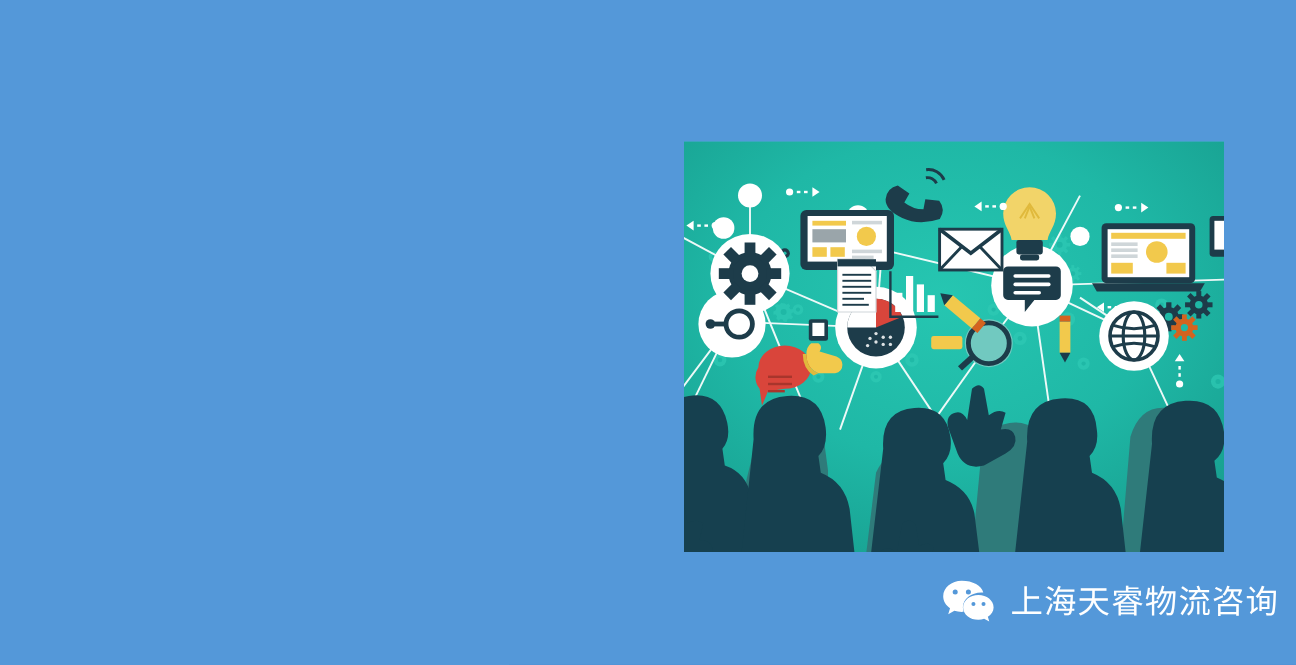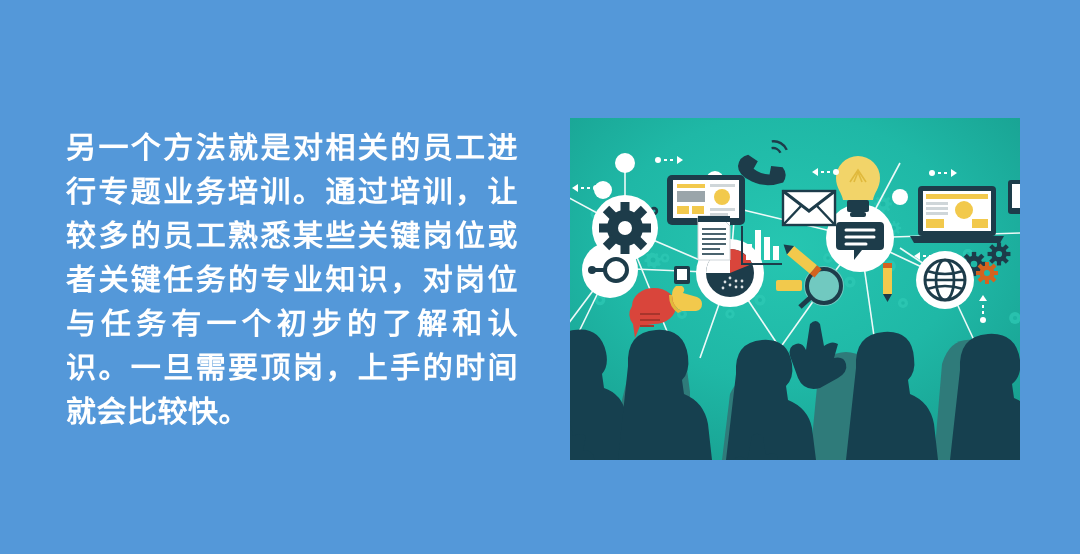--- a/index.html
+++ b/index.html
@@ -62,21 +62,20 @@
     letter-spacing: 1px;
     line-height: 1;
     white-space: nowrap;
   }
 </style>
 </head>
 <body>
 
 <div class="slide">
 
-  <div class="body-copy">另一个方法就是对相关的员工进行专题业务培训。通过培训，让较多的员工熟悉某些关键岗位或者关键任务的专业知识，对岗位与任务有一个初步的了解和认识。一旦需要顶岗，上手的时间就会比较快。</div>
 
   <div class="illustration">
     <svg class="illu-svg" viewBox="0 0 450 342" preserveAspectRatio="none">
       <defs>
         <radialGradient id="tealbg" cx="48%" cy="38%" r="78%">
           <stop offset="0%" stop-color="#26c6b1"></stop>
           <stop offset="50%" stop-color="#1fb8a6"></stop>
           <stop offset="100%" stop-color="#169a8b"></stop>
         </radialGradient>
         <clipPath id="frame">
@@ -527,14 +526,25 @@
           <path d="M390,252 q-2,-34 28,-36 28,-2 32,26 2,16 -8,24 l2,14 q20,8 24,30 l2,32 H380 Z"></path>
 
           <path d="M240,206 q6,-6 10,0 l4,22 q8,-6 14,-2 l-4,14 q10,-2 12,6 2,8 -8,14 l-18,10 q-16,4 -22,-10 l-8,-22 q-2,-10 6,-12 6,-2 10,6 Z"></path>
           <path d="M-12,298 q6,-6 11,0 l4,20 q8,-4 13,0 l-3,14 q10,0 11,8 1,8 -9,13 l-17,8 q-16,3 -21,-11 l-7,-20 q-2,-10 6,-12 6,-1 9,6 Z"></path>
           <path d="M182,318 q6,-5 11,1 l3,18 q8,-4 12,1 l-3,12 q9,0 10,8 1,7 -8,11 l-16,7 H166 l-4,-26 q-2,-9 6,-11 6,-1 9,5 Z"></path>
         </g>
       </g>
     </svg>
   </div>
 
+  <div class="footer">
+    <svg class="wechat-icon" viewBox="0 0 46 40">
+      <path d="M17.5,2 C8.9,2 2,7.8 2,14.9 c0,4 2.2,7.6 5.7,9.9 l-1.5,5 5.1,-2.8 c1.9,0.6 3.9,0.9 6.2,0.9 0.5,0 1,0 1.5,-0.1 -0.4,-1.2 -0.6,-2.4 -0.6,-3.7 0,-6.9 6.9,-12.4 15.4,-12.4 0.6,0 1.1,0 1.6,0.1 C34.1,6 26.6,2 17.5,2 Z" fill="#ffffff"></path>
+      <circle cx="12" cy="11.4" r="2.1" fill="#5498d9"></circle>
+      <circle cx="23" cy="11.4" r="2.1" fill="#5498d9"></circle>
+      <path d="M44,24.2 c0,-5.7 -5.7,-10.3 -12.7,-10.3 -7,0 -12.7,4.6 -12.7,10.3 0,5.7 5.7,10.3 12.7,10.3 1.7,0 3.3,-0.3 4.8,-0.8 l4.3,2.3 -1.2,-4 c2.9,-1.9 4.8,-4.7 4.8,-7.8 Z" fill="#ffffff"></path>
+      <circle cx="27.2" cy="21.4" r="1.7" fill="#5498d9"></circle>
+      <circle cx="35.6" cy="21.4" r="1.7" fill="#5498d9"></circle>
+    </svg>
+    <span class="footer-text">上海天睿物流咨询</span>
+  </div>
 
 </div>
 
 </body></html>

